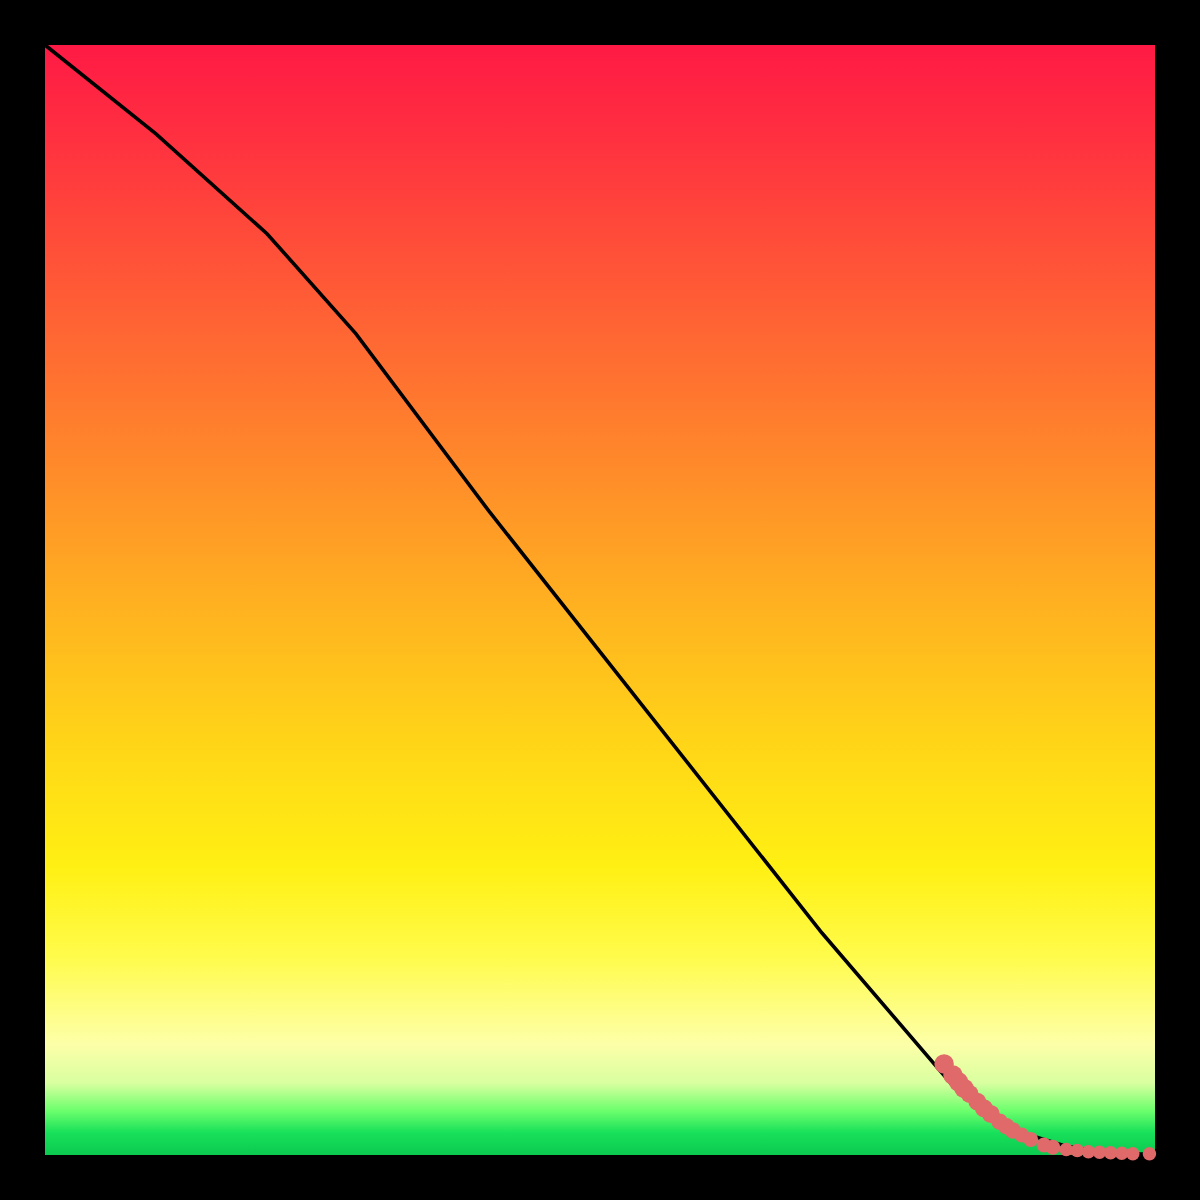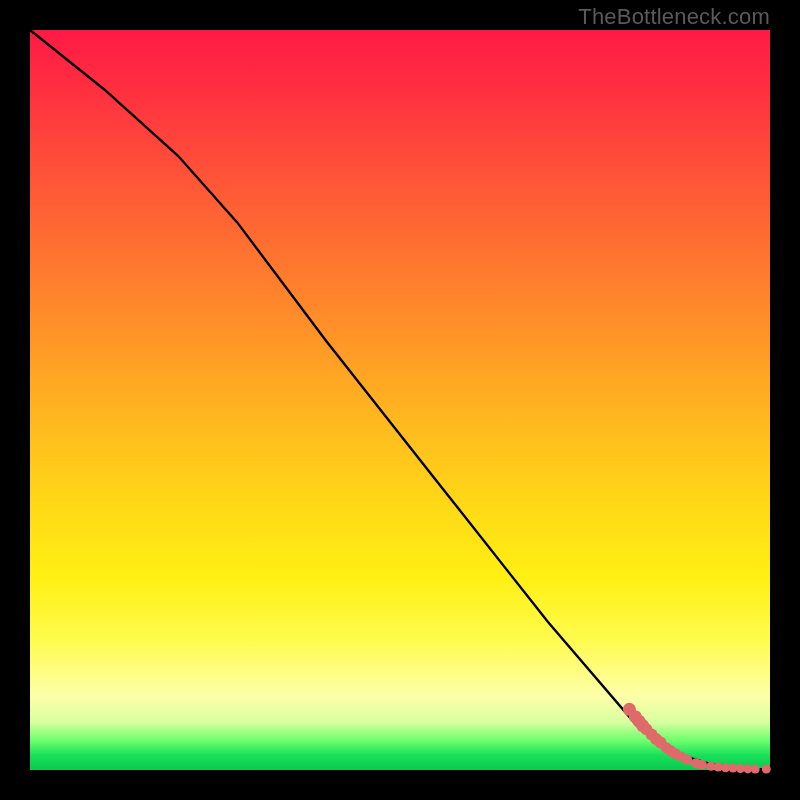--- a/index.html
+++ b/index.html
@@ -85,14 +85,13 @@
         <circle cx="680.8" cy="736.3" r="4.5" fill="#e06a6a"></circle>
         <circle cx="688.2" cy="737.0" r="4.5" fill="#e06a6a"></circle>
         <circle cx="695.6" cy="737.8" r="4.5" fill="#e06a6a"></circle>
         <circle cx="703.0" cy="738.1" r="4.5" fill="#e06a6a"></circle>
         <circle cx="710.4" cy="738.5" r="4.5" fill="#e06a6a"></circle>
         <circle cx="717.8" cy="738.9" r="4.5" fill="#e06a6a"></circle>
         <circle cx="725.2" cy="739.1" r="4.5" fill="#e06a6a"></circle>
         <circle cx="736.3" cy="739.1" r="4.5" fill="#e06a6a"></circle>
       </g>
   </svg>
-  <div class="attrib">TheBottleneck.com</div>
 </div>
 
 </body></html>

